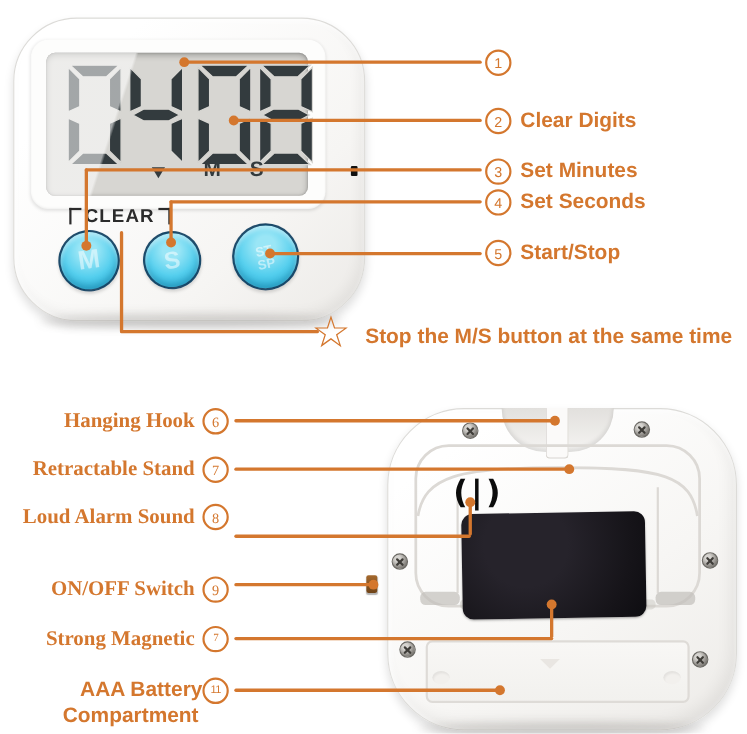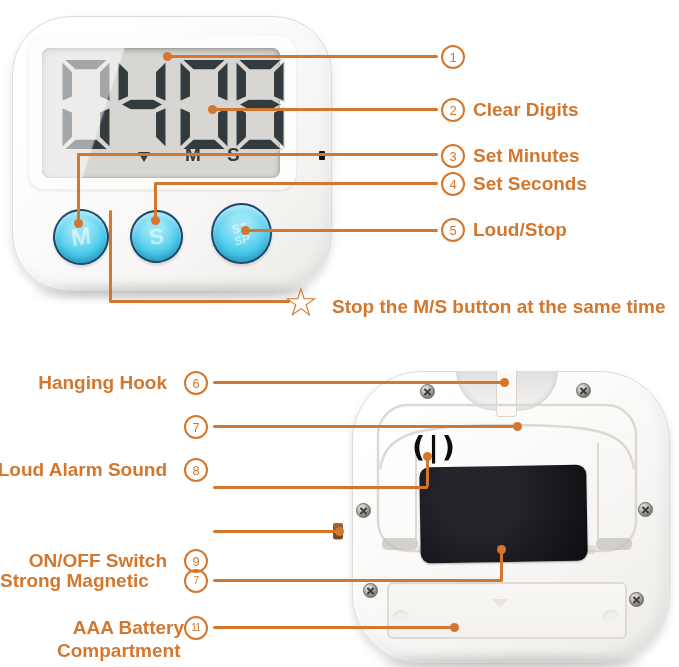--- a/index.html
+++ b/index.html
@@ -4,21 +4,21 @@
 <style>
   html,body{margin:0;padding:0;background:#ffffff;}
   .stage{position:relative;width:679px;height:667px;background:#ffffff;overflow:hidden;
          font-family:"Liberation Sans",sans-serif;}
   
   .h-line{position:absolute;height:2.5px;background:var(--accent);border-radius:2px;}
   .v-line{position:absolute;width:2.5px;background:var(--accent);border-radius:2px;}
   .dot{position:absolute;width:9px;height:9px;border-radius:50%;background:var(--accent);}
   .callout{position:absolute;display:flex;align-items:center;gap:8px;color:var(--accent);
            font-size:19px;font-weight:700;white-space:nowrap;}
-  .callout.leftside{left:0;width:208px;justify-content:flex-end;gap:17px;}
+  .callout.leftside{left:0;width:208px;justify-content:flex-end;gap:7px;font-family:Liberation Serif, serif;}
   .circ{width:20px;height:20px;border:2px solid var(--accent);border-radius:50%;
         display:flex;align-items:center;justify-content:center;font-size:13px;font-weight:400;
         flex:0 0 auto;line-height:1;}
   .circ.two{font-size:10px;letter-spacing:-0.5px;}
   .star{position:absolute;left:283px;top:282px;font-size:40px;line-height:1;color:var(--accent);font-weight:400;}
   .note-text{position:absolute;left:332px;top:294px;color:var(--accent);font-size:19px;
              font-weight:700;line-height:25px;white-space:nowrap;}
   
   .front-body{position:absolute;left:12px;top:16px;width:318px;height:274px;border-radius:58px;
     background:linear-gradient(135deg,#ffffff 20%,#f6f5f3 70%,#eceae7);
@@ -123,20 +123,25 @@
         <polygon points="1,51 12,56 12,82 1,93" fill="#333B3E" stroke="#D7D6D2" stroke-width="1.2"></polygon>
         <polygon points="1,3 12,14 12,40 1,45" fill="#333B3E" stroke="#D7D6D2" stroke-width="1.2"></polygon>
         <polygon points="4,48 14,42.5 38,42.5 48,48 38,53.5 14,53.5" fill="#333B3E" stroke="#D7D6D2" stroke-width="1.2"></polygon>
       </svg>
     </div>
   <div class="ms-label" style="left:185px;top:144px;">M</div>
   <div class="ms-label" style="left:227px;top:144px;">S</div>
   <div class="colon-tri"></div>
   <div class="reflect"></div>
 
+  <div class="clear-wrap">
+    <span class="brk-l"></span>
+    <span>CLEAR</span>
+    <span class="brk-r"></span>
+  </div>
 
   <div class="btn" style="left:53px;top:209px;width:52px;height:52px;font-size:24px;transform:rotate(-8deg);">
     <span>M</span>
   </div>
   <div class="btn" style="left:130px;top:210px;width:49px;height:49px;font-size:22px;transform:rotate(-8deg);">
     <span>S</span>
   </div>
   <div class="btn" style="left:211px;top:203px;width:57px;height:57px;">
     <span class="stack">
       <span>ST</span>
@@ -201,59 +206,60 @@
   <div class="dot" style="left:151px;top:216px;"></div>
   <div class="callout" style="left:441px;top:172px;">
     <span class="circ">4</span>
     <span>Set Seconds</span>
   </div>
 
   <div class="dot" style="left:241px;top:226px;"></div>
   <div class="h-line" style="left:248px;top:229px;width:190px;"></div>
   <div class="callout" style="left:441px;top:218px;">
     <span class="circ">5</span>
-    <span>Loud/Stop</span>
+    <span>Start/Stop</span>
   </div>
 
   <div class="v-line" style="left:109px;top:210px;height:92px;"></div>
   <div class="h-line" style="left:109px;top:300px;width:181px;"></div>
   <div class="star">☆</div>
   <div class="note-text">
     <div>Stop the M/S button at the same time</div>
   </div>
 
   <div class="callout leftside" style="top:371px;">
     <span>Hanging Hook</span>
     <span class="circ">6</span>
   </div>
   <div class="h-line" style="left:213px;top:381px;width:292px;"></div>
   <div class="dot" style="left:500px;top:378px;"></div>
 
   <div class="callout leftside" style="top:415px;">
+    <span>Retractable Stand</span>
     <span class="circ">7</span>
   </div>
   <div class="h-line" style="left:213px;top:425px;width:303px;"></div>
   <div class="dot" style="left:513px;top:422px;"></div>
 
   <div class="callout leftside" style="top:458px;">
     <span>Loud Alarm Sound</span>
     <span class="circ">8</span>
   </div>
   <div class="h-line" style="left:213px;top:486px;width:215px;"></div>
   <div class="v-line" style="left:426px;top:456px;height:31px;"></div>
   <div class="dot" style="left:423px;top:452px;"></div>
 
-  <div class="callout leftside" style="top:549px;">
+  <div class="callout leftside" style="top:524px;">
     <span>ON/OFF Switch</span>
     <span class="circ">9</span>
   </div>
   <div class="h-line" style="left:213px;top:530px;width:126px;"></div>
   <div class="dot" style="left:335px;top:527px;"></div>
 
-  <div class="callout leftside" style="top:569px;justify-content:space-between;">
+  <div class="callout leftside" style="top:569px;">
     <span>Strong Magnetic</span>
     <span class="circ two">7</span>
   </div>
   <div class="h-line" style="left:213px;top:579px;width:290px;"></div>
   <div class="v-line" style="left:500px;top:549px;height:31px;"></div>
   <div class="dot" style="left:497px;top:545px;"></div>
 
   <div style="position:absolute;left:57px;top:616px;width:151px;color:var(--accent);font-size:19px;font-weight:700;line-height:22px;">
     <div style="display:flex;align-items:center;justify-content:flex-end;">
       <span>AAA Battery</span>

